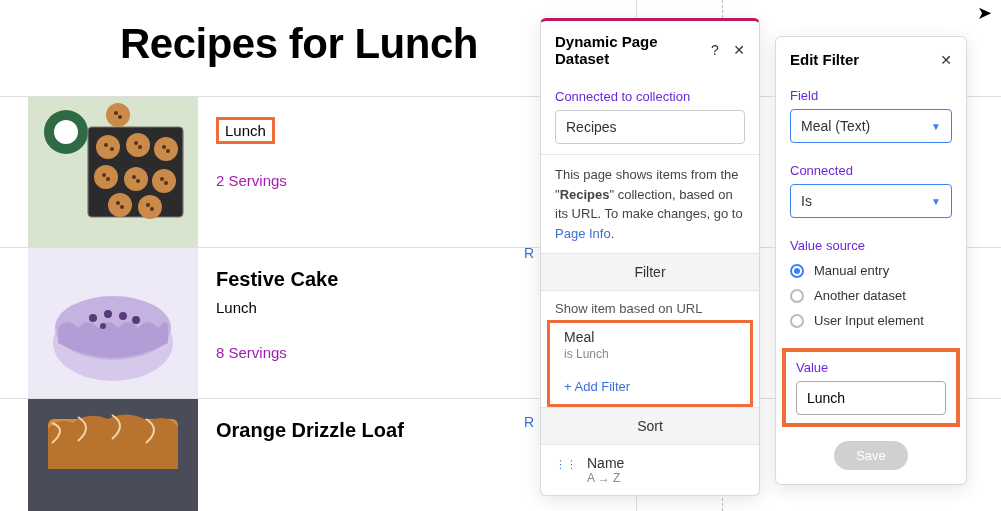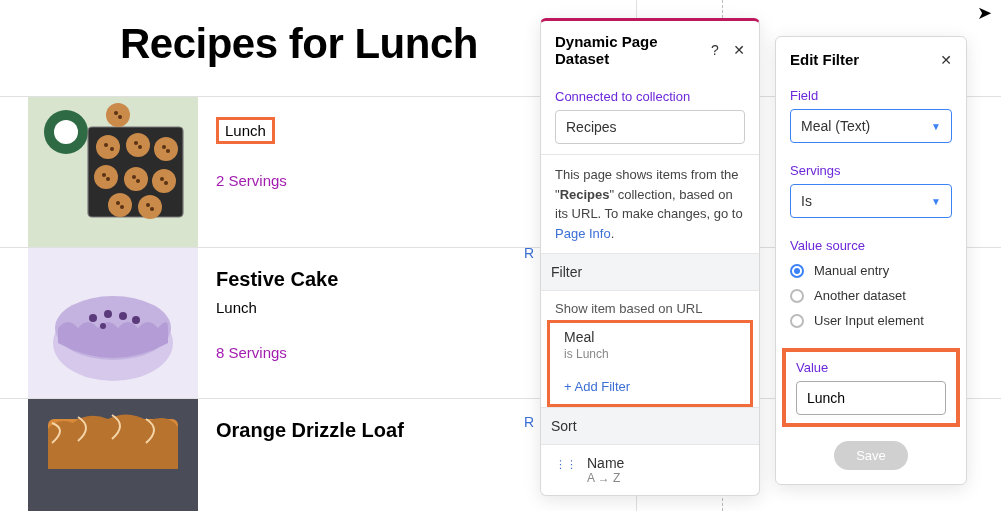--- a/index.html
+++ b/index.html
@@ -22,21 +22,21 @@
 .panel-title { font-size: 15px; font-weight: 700; flex: 1; }
 .panel-actions span { margin-left: 10px; color: #333; cursor: pointer; font-size: 14px; }
 .panel-section { padding: 10px 14px; }
 .panel-label { font-size: 13px; color: #6d28d9; margin-bottom: 6px; }
 .panel-input { width: 100%; padding: 8px 10px; border: 1px solid #ccc; border-radius: 4px; font-size: 14px; color: #333; background: #fff; }
 .panel-input:disabled { background: #f7f7f7; }
 .panel-desc { font-size: 13px; color: #444; line-height: 1.5; }
 .panel-desc b { font-weight: 700; }
 .panel-desc a { color: #3b6fd4; text-decoration: none; }
 .panel-divider { border-top: 1px solid #e6e6e6; }
-.panel-sect-title { background: #f3f4f6; padding: 10px; font-size: 14px; color: #333; border-top: 1px solid #e6e6e6; border-bottom: 1px solid #e6e6e6; }
+.panel-sect-title { text-align: center; background: #f3f4f6; padding: 10px; font-size: 14px; color: #333; border-top: 1px solid #e6e6e6; border-bottom: 1px solid #e6e6e6; }
 .filter-desc { font-size: 13px; color: #555; padding: 10px 14px 4px; }
 .filter-item { padding: 6px 14px 8px; }
 .filter-field { font-size: 14px; color: #333; margin-bottom: 2px; }
 .filter-cond { font-size: 12px; color: #888; }
 .add-filter { padding: 10px 14px; color: #3b6fd4; font-size: 13px; cursor: pointer; }
 .filter-box-wrap { border: 3px solid #f26b3a; margin: 0 6px; }
 .sort-item { display: flex; padding: 10px 14px; align-items: flex-start; gap: 10px; }
 .drag-handle { color: #3b6fd4; font-size: 11px; cursor: move; margin-top: 3px; }
 .sort-name { font-size: 14px; color: #333; }
 .sort-order { font-size: 12px; color: #888; }
@@ -205,21 +205,21 @@
     <span class="edit-close">✕</span>
   </div>
   <div class="panel-section">
     <div class="panel-label">Field</div>
     <div class="select-blue">
       <span>Meal (Text)</span>
         <span class="chev">▼</span>
     </div>
   </div>
   <div class="panel-section">
-    <div class="panel-label">Servings</div>
+    <div class="panel-label">Connected</div>
     <div class="select-blue">
       <span>Is</span>
         <span class="chev">▼</span>
     </div>
   </div>
   <div class="panel-section">
     <div class="panel-label">Value source</div>
     <div class="radio-group">
       <div class="radio-row">
           <span class="radio sel"></span>

